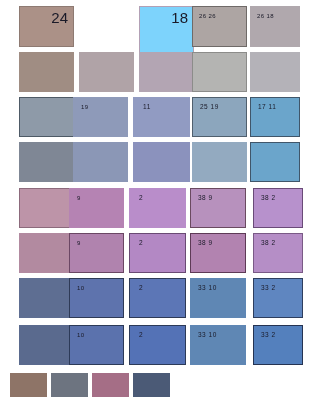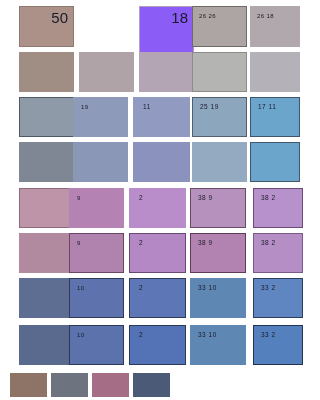--- a/index.html
+++ b/index.html
@@ -31,23 +31,23 @@
   .lbl.sm{font-size:6px;top:6px;left:6px;letter-spacing:.4px;}
   .lbl.sm2{font-size:6px;top:6px;left:7px;letter-spacing:.4px;}
   .lbl.sm3{font-size:6.5px;top:6px;left:7px;letter-spacing:.5px;}
   .lbl.smr{font-size:6.5px;top:6px;left:9px;letter-spacing:.5px;}
 </style>
 </head>
 <body>
 
 <div id="board" style="width: 306px; height: 400px; background: rgb(255, 255, 255);">
     <div class="swatch" style="left: 19px; top: 6px; width: 55px; height: 41px; background: rgb(171, 145, 135); border: 1px solid rgb(142, 122, 114);">
-      <span class="lbl big" style="color: rgb(26, 26, 40);">50</span>
+      <span class="lbl big" style="color: rgb(26, 26, 40);">24</span>
     </div>
-    <div class="swatch" style="left: 139px; top: 6px; width: 55px; height: 54px; background: #8b5cf6; border: 1px solid rgb(179, 160, 181);">
+    <div class="swatch" style="left: 139px; top: 6px; width: 55px; height: 54px; background: #7dd3fc; border: 1px solid rgb(179, 160, 181);">
       <span class="lbl big" style="color: rgb(26, 26, 40);">18</span>
     </div>
     <div class="swatch" style="left: 192px; top: 6px; width: 55px; height: 41px; background: rgb(173, 165, 163); border: 1px solid rgb(111, 106, 104);">
       <span class="lbl sm" style="color: rgb(26, 26, 40);">26 26</span>
     </div>
     <div class="swatch" style="left: 250px; top: 6px; width: 50px; height: 41px; background: rgb(176, 168, 173); border: 1px solid rgb(176, 168, 173);">
       <span class="lbl sm" style="color: rgb(26, 26, 40);">26 18</span>
     </div>
     <div class="swatch" style="left: 19px; top: 52px; width: 55px; height: 40px; background: rgb(160, 141, 131); border: 1px solid rgb(160, 141, 131);"></div>
     <div class="swatch" style="left: 79px; top: 52px; width: 55px; height: 40px; background: rgb(176, 163, 167); border: 1px solid rgb(176, 163, 167);"></div>

